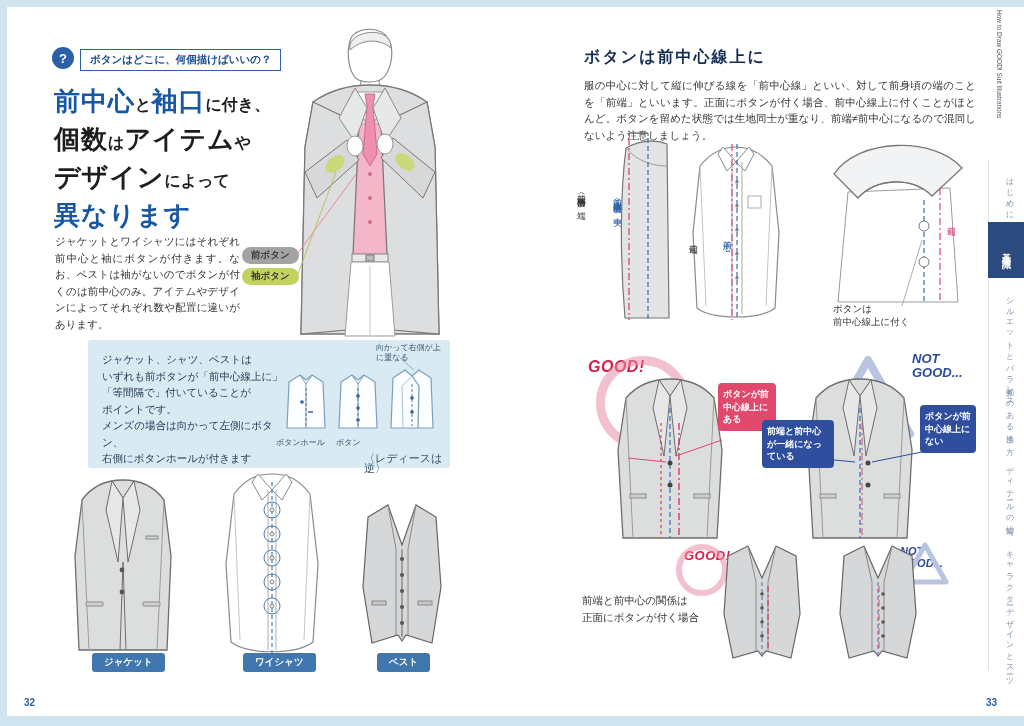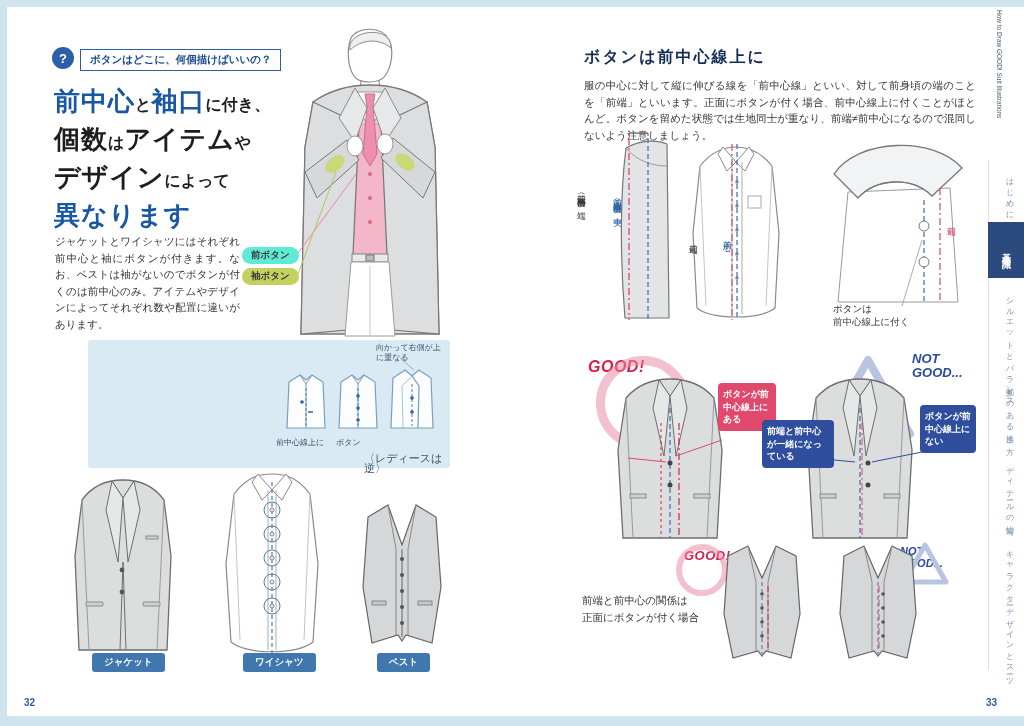--- a/index.html
+++ b/index.html
@@ -11,21 +11,21 @@
   
   .qicon{width:22px;height:22px;border-radius:50%;background:#2b5fa7;color:#fff;font-weight:bold;
          display:flex;align-items:center;justify-content:center;font-size:13px;}
   .qbox{border:1.5px solid #2b5fa7;color:#17498f;font-weight:bold;font-size:10.5px;padding:3px 9px;background:#fff;white-space:nowrap;}
   .heading-line{line-height:35px;white-space:nowrap;}
   .h-big{font-size:26px;font-weight:bold;color:#1d1d1d;letter-spacing:1px;}
   .h-big.blue{color:#1857a4;}
   .h-small{font-size:16px;font-weight:bold;color:#1d1d1d;}
   .body-text{font-size:10.5px;line-height:16.5px;color:#333;text-align:justify;}
   .badge{font-size:9.5px;padding:2px 9px;border-radius:9px;color:#3a3a3a;font-weight:bold;white-space:nowrap;}
-  .badge.pink{background:#5eead4;}
+  .badge.pink{background:#a3a3a3;}
   .badge.green{background:#c3d25f;}
   .tipbox{background:#d9eaf3;border-radius:3px;}
   .tiptext{font-size:10.5px;line-height:16.5px;color:#1c3550;white-space:pre-line;}
   .minilabel{font-size:8px;color:#33506b;line-height:10px;}
   .glabel{background:#4077ae;color:#fff;font-size:9.5px;padding:3px 12px;border-radius:3px;font-weight:bold;white-space:nowrap;}
   .pagenum{font-size:10px;font-weight:bold;color:#2b5fa7;z-index:5;}
   
   .r-heading{font-size:16px;font-weight:bold;color:#132c54;letter-spacing:2px;}
   .vlabel{font-size:8.5px;color:#333;writing-mode:vertical-rl;text-orientation:upright;letter-spacing:1px;line-height:11px;}
   .vlabel.blue{color:#2b5fa7;}
@@ -111,20 +111,26 @@
       <path d="M180,150 L168,176 L126,136 L138,116 Z" fill="#d6d8da" stroke="#777"></path>
       <ellipse cx="100" cy="124" rx="8" ry="10" fill="#fff" stroke="#999"></ellipse>
       <ellipse cx="130" cy="122" rx="8" ry="10" fill="#fff" stroke="#999"></ellipse>
 
       <ellipse cx="80" cy="142" rx="11" ry="7" fill="#c9d96b" opacity="0.9" transform="rotate(-40 80 142)"></ellipse>
       <ellipse cx="150" cy="140" rx="11" ry="7" fill="#c9d96b" opacity="0.9" transform="rotate(40 150 140)"></ellipse>
     </svg>
   </div>
 
   <div class="abs tipbox" style="left:88px;top:340px;width:362px;height:128px">
+    <div class="abs tiptext" style="left:14px;top:11px;width:186px">ジャケット、シャツ、ベストは
+いずれも前ボタンが「前中心線上に」
+「等間隔で」付いていることが
+ポイントです。
+メンズの場合は向かって左側にボタン、
+右側にボタンホールが付きます</div>
     <div class="abs" style="left:196px;top:30px">
       <svg viewBox="0 0 44 62" width="44" height="62">
         <path d="M5,12 L16,5 L22,10 L28,5 L39,12 L41,58 L3,58 Z" fill="#fbfdfe" stroke="#7aa0bf" stroke-width="1.2"></path>
         <path d="M16,5 L22,14 L22,58 M28,5 L22,14" fill="none" stroke="#7aa0bf"></path>
         <line x1="22" y1="18" x2="22" y2="56" stroke="#4a7db0" stroke-dasharray="3 2"></line>
         <circle cx="18" cy="32" r="1.8" fill="#35609c"></circle>
         <line x1="24" y1="42" x2="29" y2="42" stroke="#35609c" stroke-width="1.5"></line>
       </svg>
     </div>
     <div class="abs" style="left:248px;top:30px">
@@ -141,21 +147,21 @@
       <svg viewBox="0 0 48 70" width="48" height="70">
         <path d="M5,14 L17,6 L24,12 L31,6 L43,14 L45,64 L3,64 Z" fill="#fbfdfe" stroke="#7aa0bf" stroke-width="1.2"></path>
         <path d="M24,12 L14,22 L15,64" fill="none" stroke="#a9c4d8"></path>
         <path d="M24,12 L31,22 L30,64" fill="none" stroke="#7aa0bf" stroke-width="1.3"></path>
         <line x1="24" y1="20" x2="24" y2="62" stroke="#4a7db0" stroke-dasharray="3 2"></line>
         <circle cx="24" cy="34" r="1.8" fill="#35609c"></circle>
         <circle cx="24" cy="48" r="1.8" fill="#35609c"></circle>
       </svg>
     </div>
     <div class="abs minilabel" style="left:288px;top:3px;width:70px">向かって右側が上に重なる</div>
-    <div class="abs minilabel" style="left:188px;top:98px">前中心線上に</div>
+    <div class="abs minilabel" style="left:188px;top:98px">ボタンホール</div>
     <div class="abs minilabel" style="left:248px;top:98px">ボタン</div>
     <div class="abs minilabel" style="left:276px;top:113px;font-size:11px">〈レディースは逆〉</div>
   </div>
 
   <div class="abs" style="left:58px;top:468px">
     <svg viewBox="0 0 130 188" width="130" height="188">
       <path d="M24,32 C34,18 48,12 65,12 C82,12 96,18 106,32 L113,88 L109,182 L21,182 L17,88 Z" fill="#dcdede" stroke="#6e6e6e" stroke-width="1.3"></path>
       <path d="M24,32 L31,182 M106,32 L99,182" stroke="#9a9a9a" fill="none"></path>
       <path d="M54,13 L65,30 L76,13" fill="none" stroke="#6e6e6e"></path>
       <path d="M54,13 L48,42 L60,94 L65,30 Z" fill="#e6e8e8" stroke="#6e6e6e"></path>

